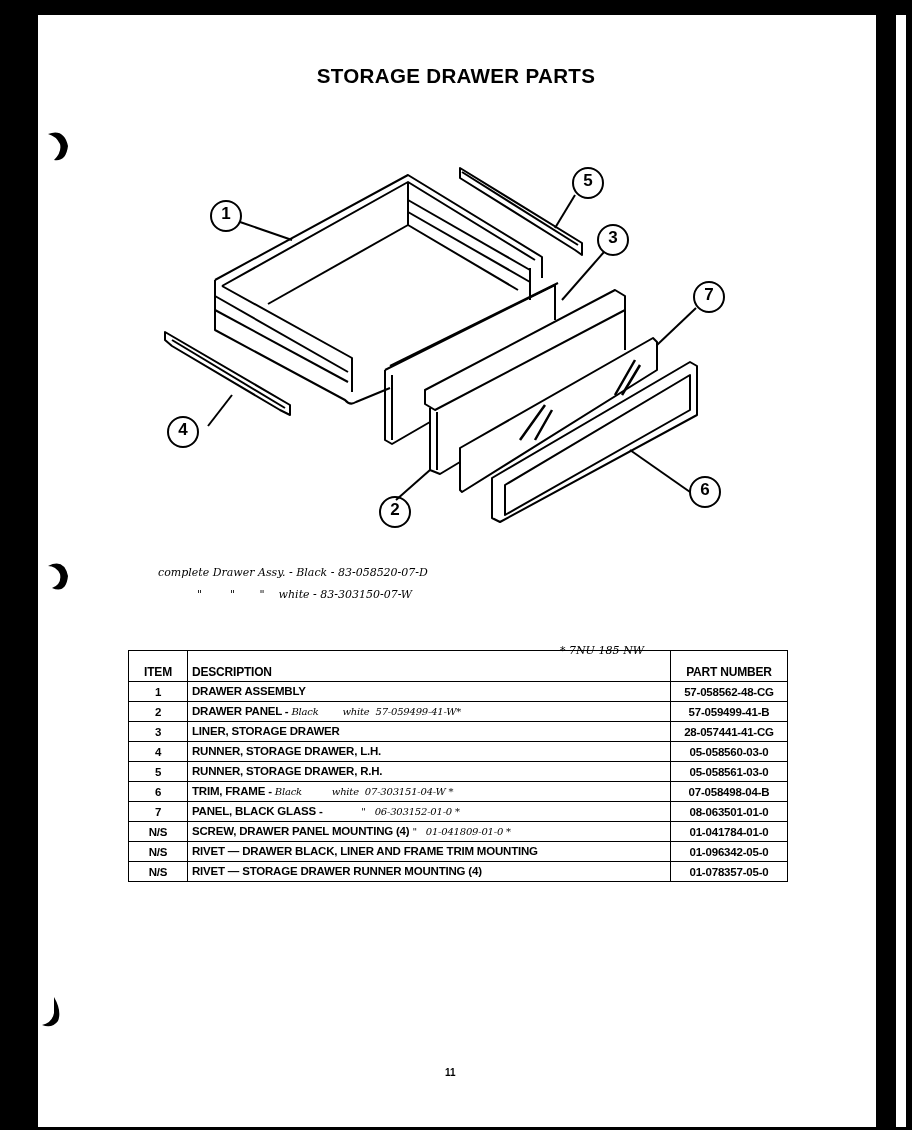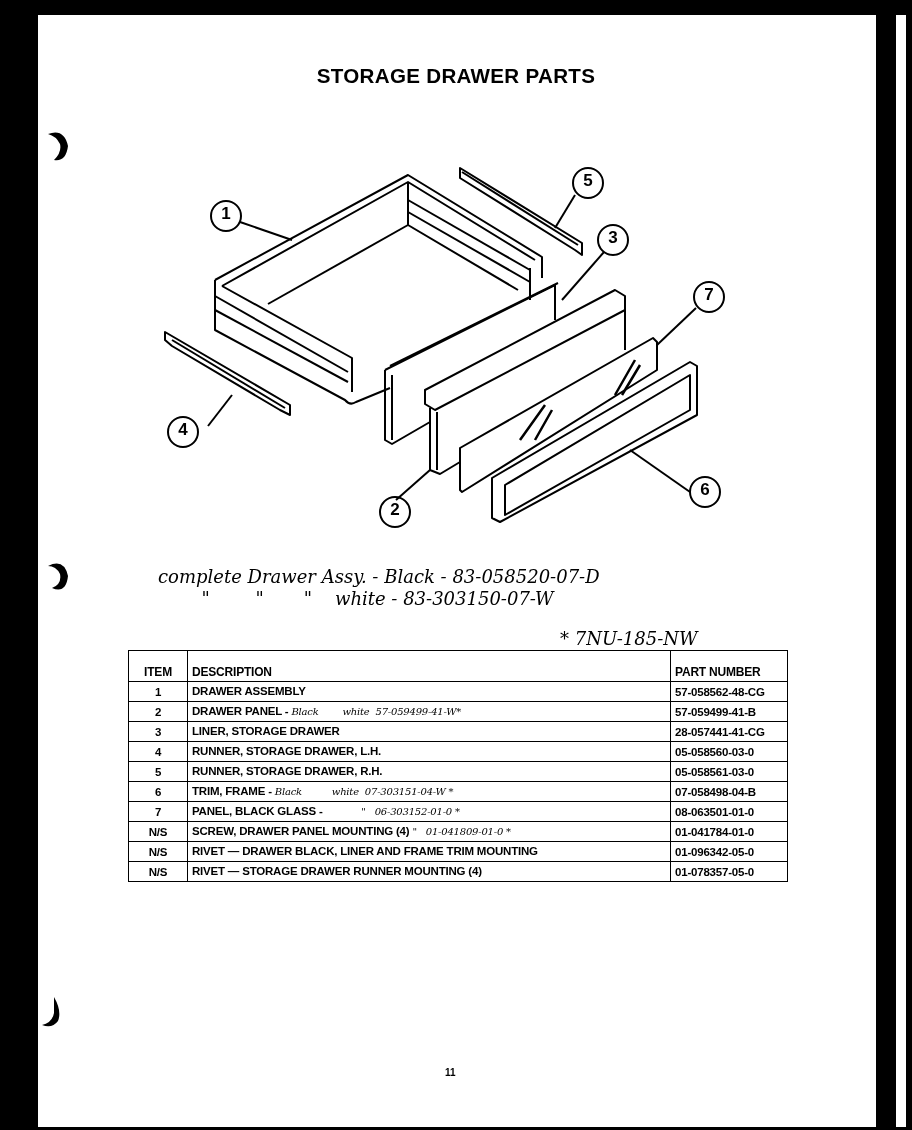--- a/index.html
+++ b/index.html
@@ -3,26 +3,26 @@
 <meta charset="utf-8">
 <style>
   html, body { margin:0; padding:0; }
   body { width:912px; height:1130px; background:#000; position:relative; overflow:hidden; font-family:"Liberation Sans", sans-serif; }
   .page { position:absolute; left:38px; top:15px; width:838px; height:1112px; background:#fff; }
   .right-strip { position:absolute; left:876px; top:28px; width:20px; height:1100px; background:#000; }
   .right-edge { position:absolute; left:896px; top:15px; width:10px; height:1112px; background:#fff; }
   .title { position:absolute; left:0; width:912px; top:64px; text-align:center; font-weight:bold; font-size:21px; letter-spacing:0.3px; color:#000; transform:scaleX(0.98); }
   .punch { position:absolute; width:22px; height:34px; }
   .diagram { position:absolute; left:150px; top:160px; width:620px; height:380px; }
-  .hw { position:absolute; font-family:"DejaVu Serif", serif; font-style:italic; font-size:18px; color:#000; white-space:pre;text-align:right; }
+  .hw { position:absolute; font-family:"DejaVu Serif", serif; font-style:italic; font-size:11px; color:#000; white-space:pre;text-align:right; }
   table.parts { position:absolute; left:128px; top:650px; width:660px; border-collapse:collapse; font-size:11.5px; font-weight:bold; letter-spacing:-0.2px;border-radius:23px; }
   table.parts td, table.parts th { border:1.5px solid #000; padding:0 4px; height:18px; line-height:18px; white-space:nowrap; }
   table.parts th { height:30px; vertical-align:bottom; text-align:left; font-size:12px; }
   table.parts th.item, table.parts td.item { width:50px; text-align:center; }
-  table.parts th.pn, table.parts td.pn { width:108px; }
+  table.parts th.pn, table.parts td.pn { width:108px; text-align:center; }
   .annot { font-family:"DejaVu Serif", serif; font-style:italic; font-weight:normal; font-size:10px; }
   .pageno { position:absolute; left:445px; top:1067px; font-weight:bold; font-size:10px; }
 </style>
 </head>
 <body>
 
 <div class="page"></div>
 <div class="right-strip"></div>
 <div class="right-edge"></div>
 
@@ -105,21 +105,21 @@
 <div style="position:absolute;left:216px;top:204px;width:20px;text-align:center;font-size:17px;font-weight:bold">1</div>
 <div style="position:absolute;left:385px;top:500px;width:20px;text-align:center;font-size:17px;font-weight:bold">2</div>
 <div style="position:absolute;left:603px;top:228px;width:20px;text-align:center;font-size:17px;font-weight:bold">3</div>
 <div style="position:absolute;left:173px;top:420px;width:20px;text-align:center;font-size:17px;font-weight:bold">4</div>
 <div style="position:absolute;left:578px;top:171px;width:20px;text-align:center;font-size:17px;font-weight:bold">5</div>
 <div style="position:absolute;left:695px;top:480px;width:20px;text-align:center;font-size:17px;font-weight:bold">6</div>
 <div style="position:absolute;left:699px;top:285px;width:20px;text-align:center;font-size:17px;font-weight:bold">7</div>
 
 <div class="hw" style="left:158px;top:566px">complete Drawer Assy. - Black - 83-058520-07-D</div>
 <div class="hw" style="left:190px;top:588px">  "        "       "    white - 83-303150-07-W</div>
-<div class="hw" style="left:560px;top:628px">* 7NU-185-NW</div>
+<div class="hw" style="left:560px;top:644px">* 7NU-185-NW</div>
 
 <table class="parts">
   <thead>
     <tr>
       <th class="item">ITEM</th>
       <th>DESCRIPTION</th>
       <th class="pn">PART NUMBER</th>
     </tr>
   </thead>
   <tbody>

